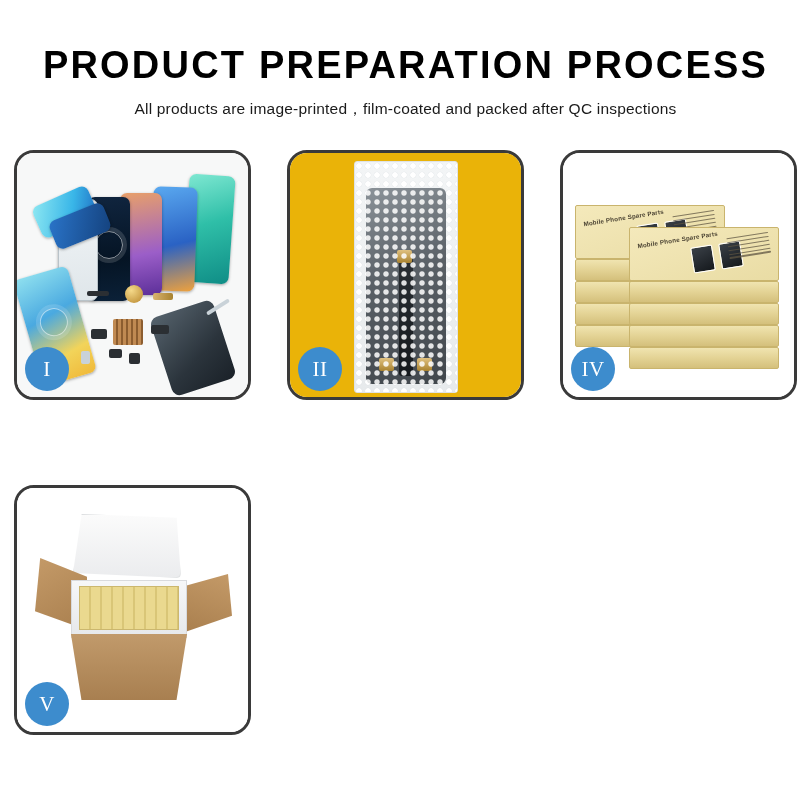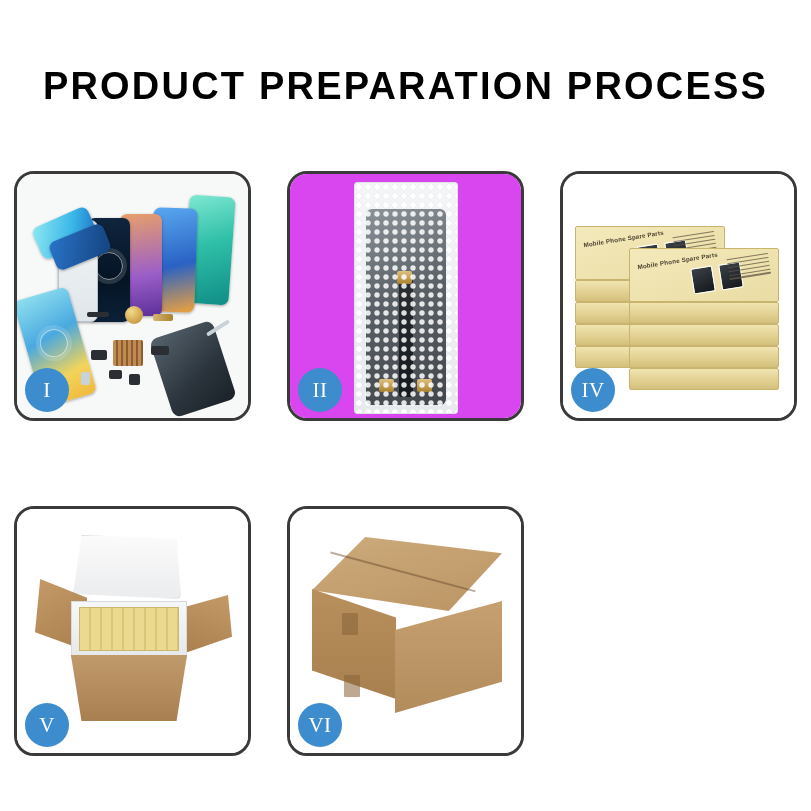--- a/index.html
+++ b/index.html
@@ -2,21 +2,21 @@
 <html><head>
 <meta charset="utf-8">
 <style>
   * { box-sizing: border-box; margin: 0; padding: 0; }
   html, body {
     width: 811px; height: 811px;
     background: #ffffff;
     font-family: "Liberation Sans", sans-serif;
     overflow: hidden;
   }
-  .page { width: 811px; height: 649px; position: relative; margin-top: 21px; }
+  .page { width: 811px; height: 649px; position: relative; }
 
   
   .header { padding-top: 46px; text-align: center; }
   .title {
     font-size: 38px; font-weight: 700; color: #000000;
     letter-spacing: 2.2px; line-height: 1.05; white-space: nowrap;
   }
   .subtitle {
     margin-top: 13px; font-size: 15.5px; color: #1a1a1a;
     letter-spacing: 0.2px; white-space: nowrap;
@@ -97,21 +97,21 @@
                 repeating-linear-gradient(0deg,rgba(0,0,0,.22) 0 3px,transparent 3px 5px);
     border-radius: 2px;
   }
   .part {
     position: absolute; background: #2b2f33; border-radius: 2px;
   }
   .part.gold { background: linear-gradient(90deg,#d9b470,#a8822f); }
   .part.light{ background: #c9d2d8; }
 
   
-  .p2 { background: #d946ef; }
+  .p2 { background: #eab308; }
   .bubblebag {
     position: absolute; left: 50%; top: 8px; margin-left: -52px;
     width: 104px; height: 232px; border-radius: 3px;
     background:
       radial-gradient(circle at 4px 4px, rgba(255,255,255,.95) 2.4px, rgba(190,198,204,.42) 3.2px, transparent 3.6px) 0 0/9px 9px,
       linear-gradient(180deg,#f3f5f6 0%,#e7eaec 100%);
     border: 1px solid #dfe3e6;
   }
   .inner-screen {
     position: absolute; left: 50%; top: 26px; margin-left: -40px;
@@ -260,20 +260,21 @@
     background: rgba(135,98,56,.55); border-radius: 1px;
   }
 </style>
 </head>
 <body>
 
 <div class="page">
 
   <div class="header">
     <div class="title">PRODUCT PREPARATION PROCESS</div>
+    <div class="subtitle">All products are image-printed，film-coated and packed after QC inspections</div>
   </div>
 
   <div class="grid">
 
     <div class="panel">
       <div class="stage p1">
         <div class="scr scr-teal"></div>
         <div class="scr scr-blue"></div>
         <div class="scr scr-purp"></div>
         <div class="scr scr-dark">
@@ -362,26 +363,15 @@
         <div class="foam-lid"></div>
         <div class="flapL"></div>
         <div class="flapR"></div>
         <div class="foam-tray"></div>
         <div class="inner-gold"></div>
         <div class="carton-front"></div>
         <div class="badge">V</div>
       </div>
     </div>
 
-    <div class="panel">
-      <div class="stage p6">
-        <div class="c-top"></div>
-        <div class="c-left"></div>
-        <div class="c-right"></div>
-        <div class="seam" style="left:38px; top:62px; width:150px; transform:rotate(15deg);"></div>
-        <div class="tape" style="left:52px; top:104px;"></div>
-        <div class="tape" style="left:54px; top:166px;"></div>
-        <div class="badge">VI</div>
-      </div>
-    </div>
 
   </div>
 </div>
 
 </body></html>

